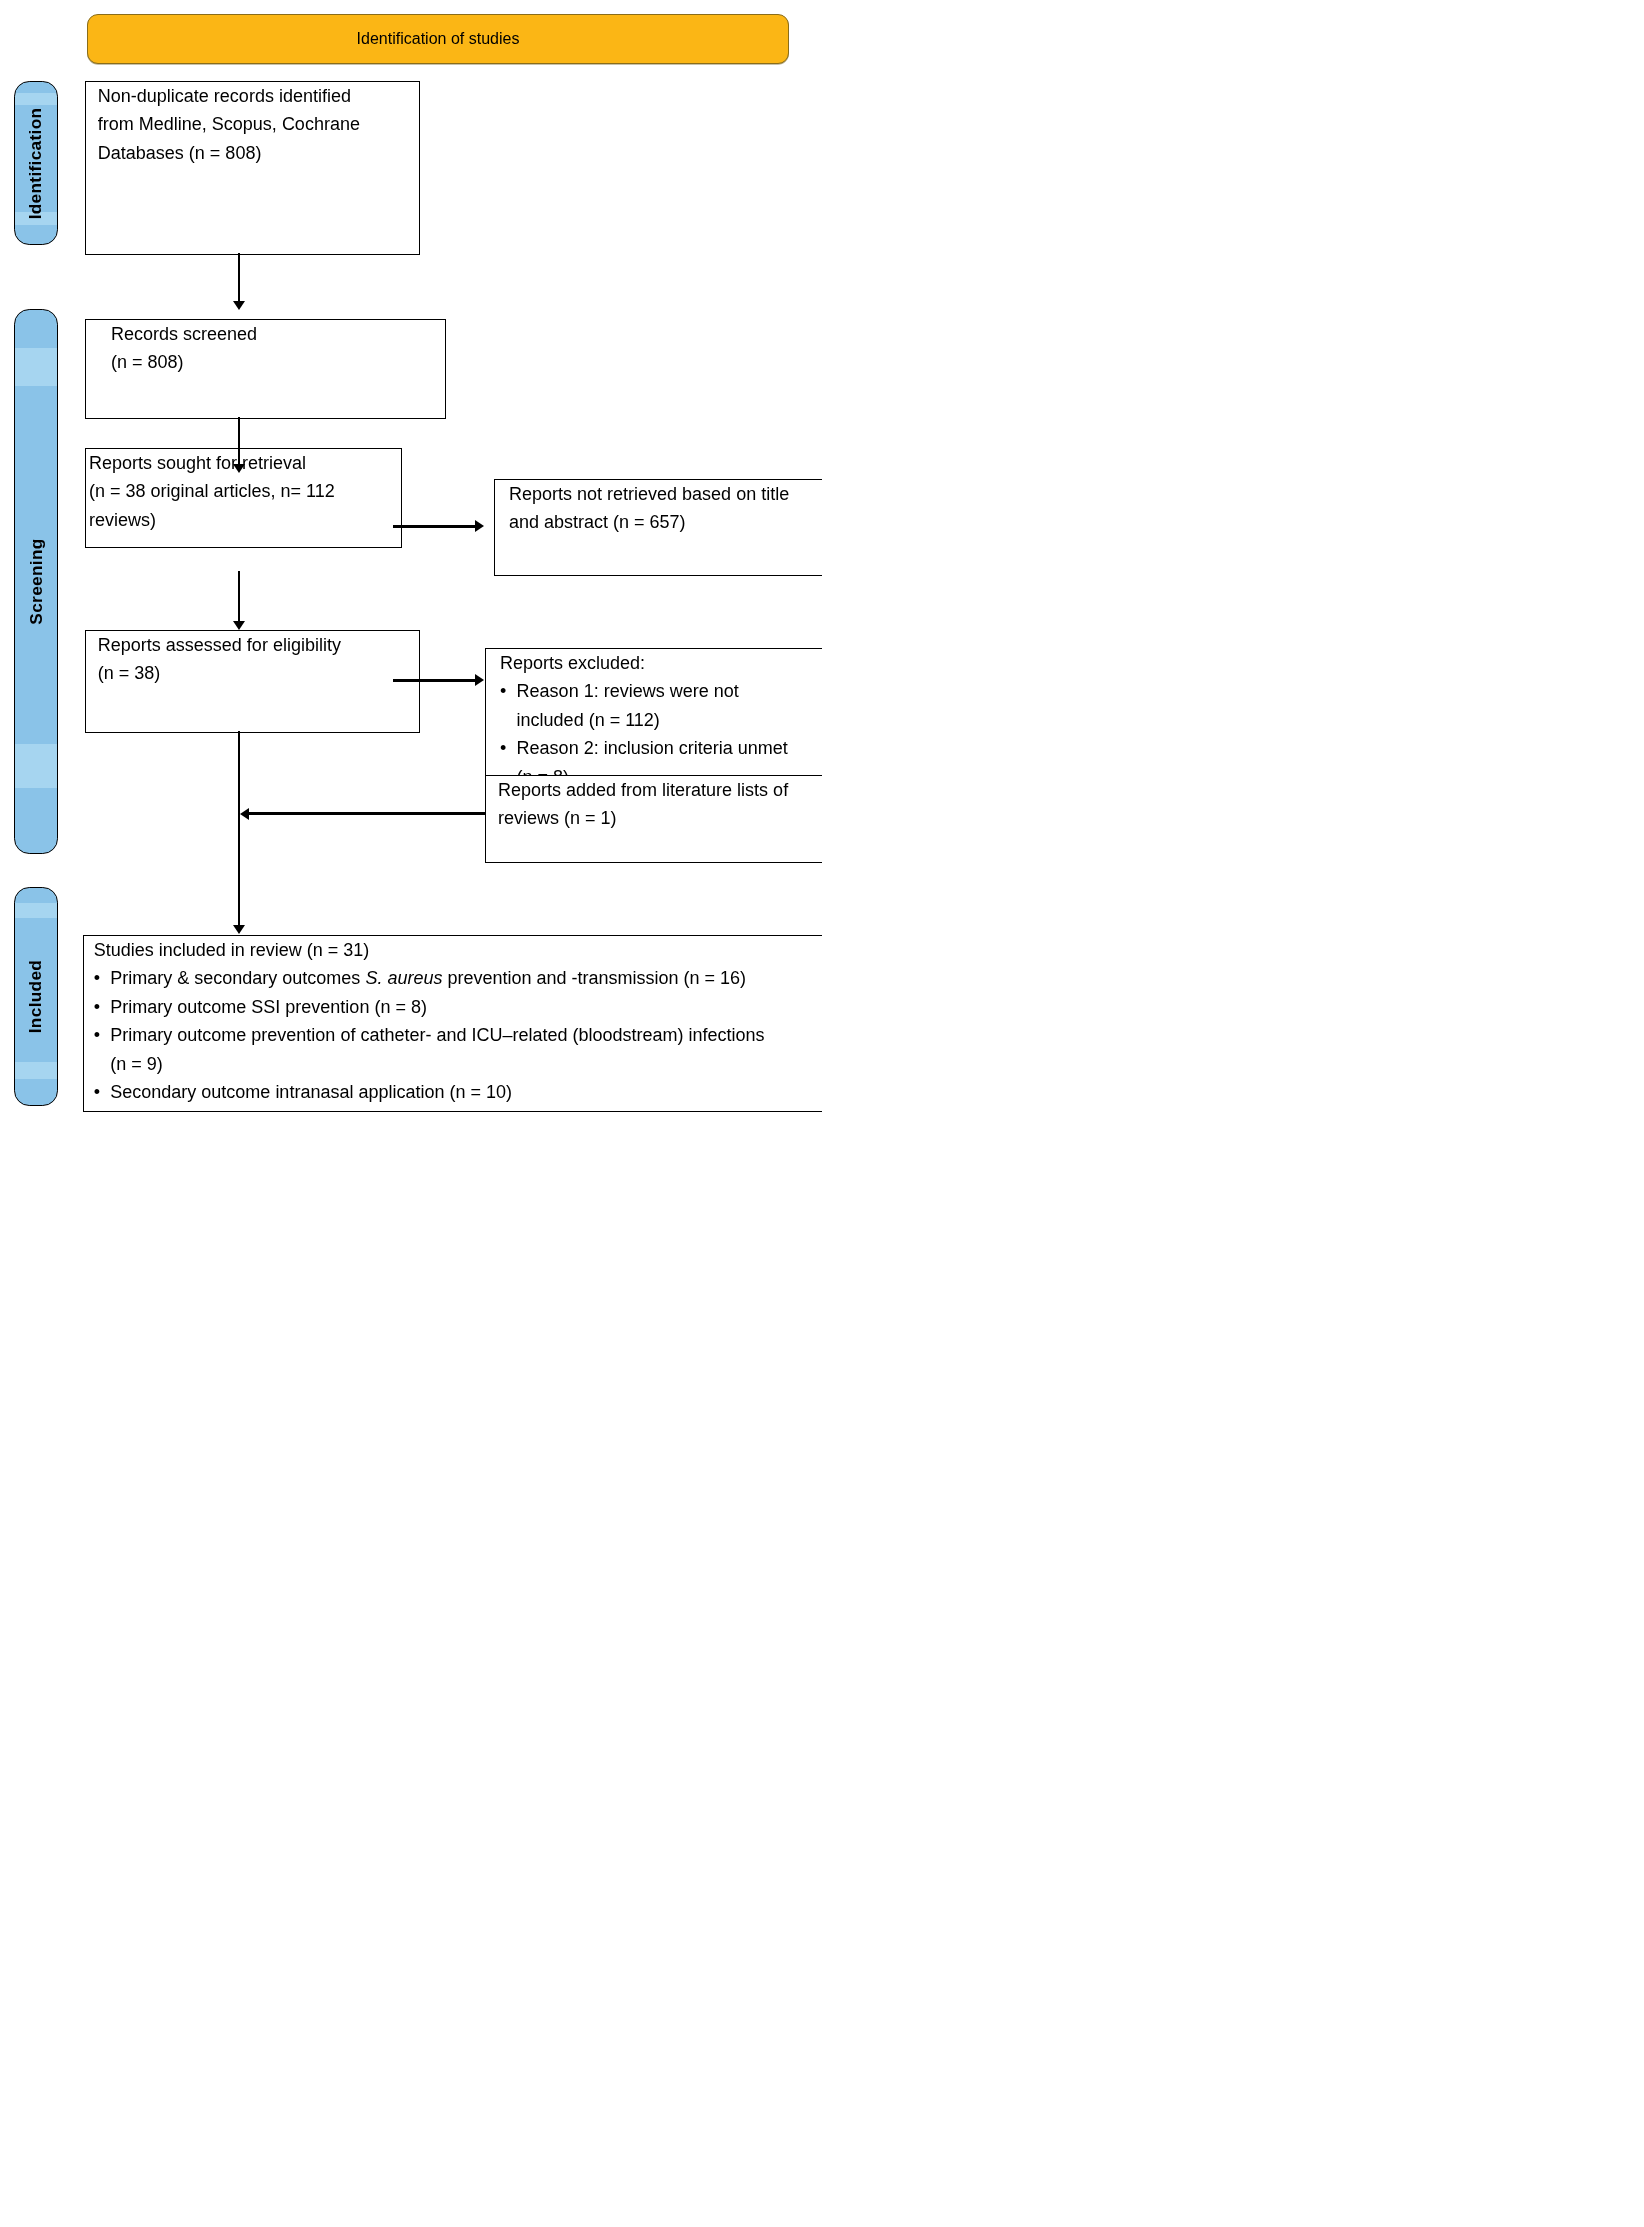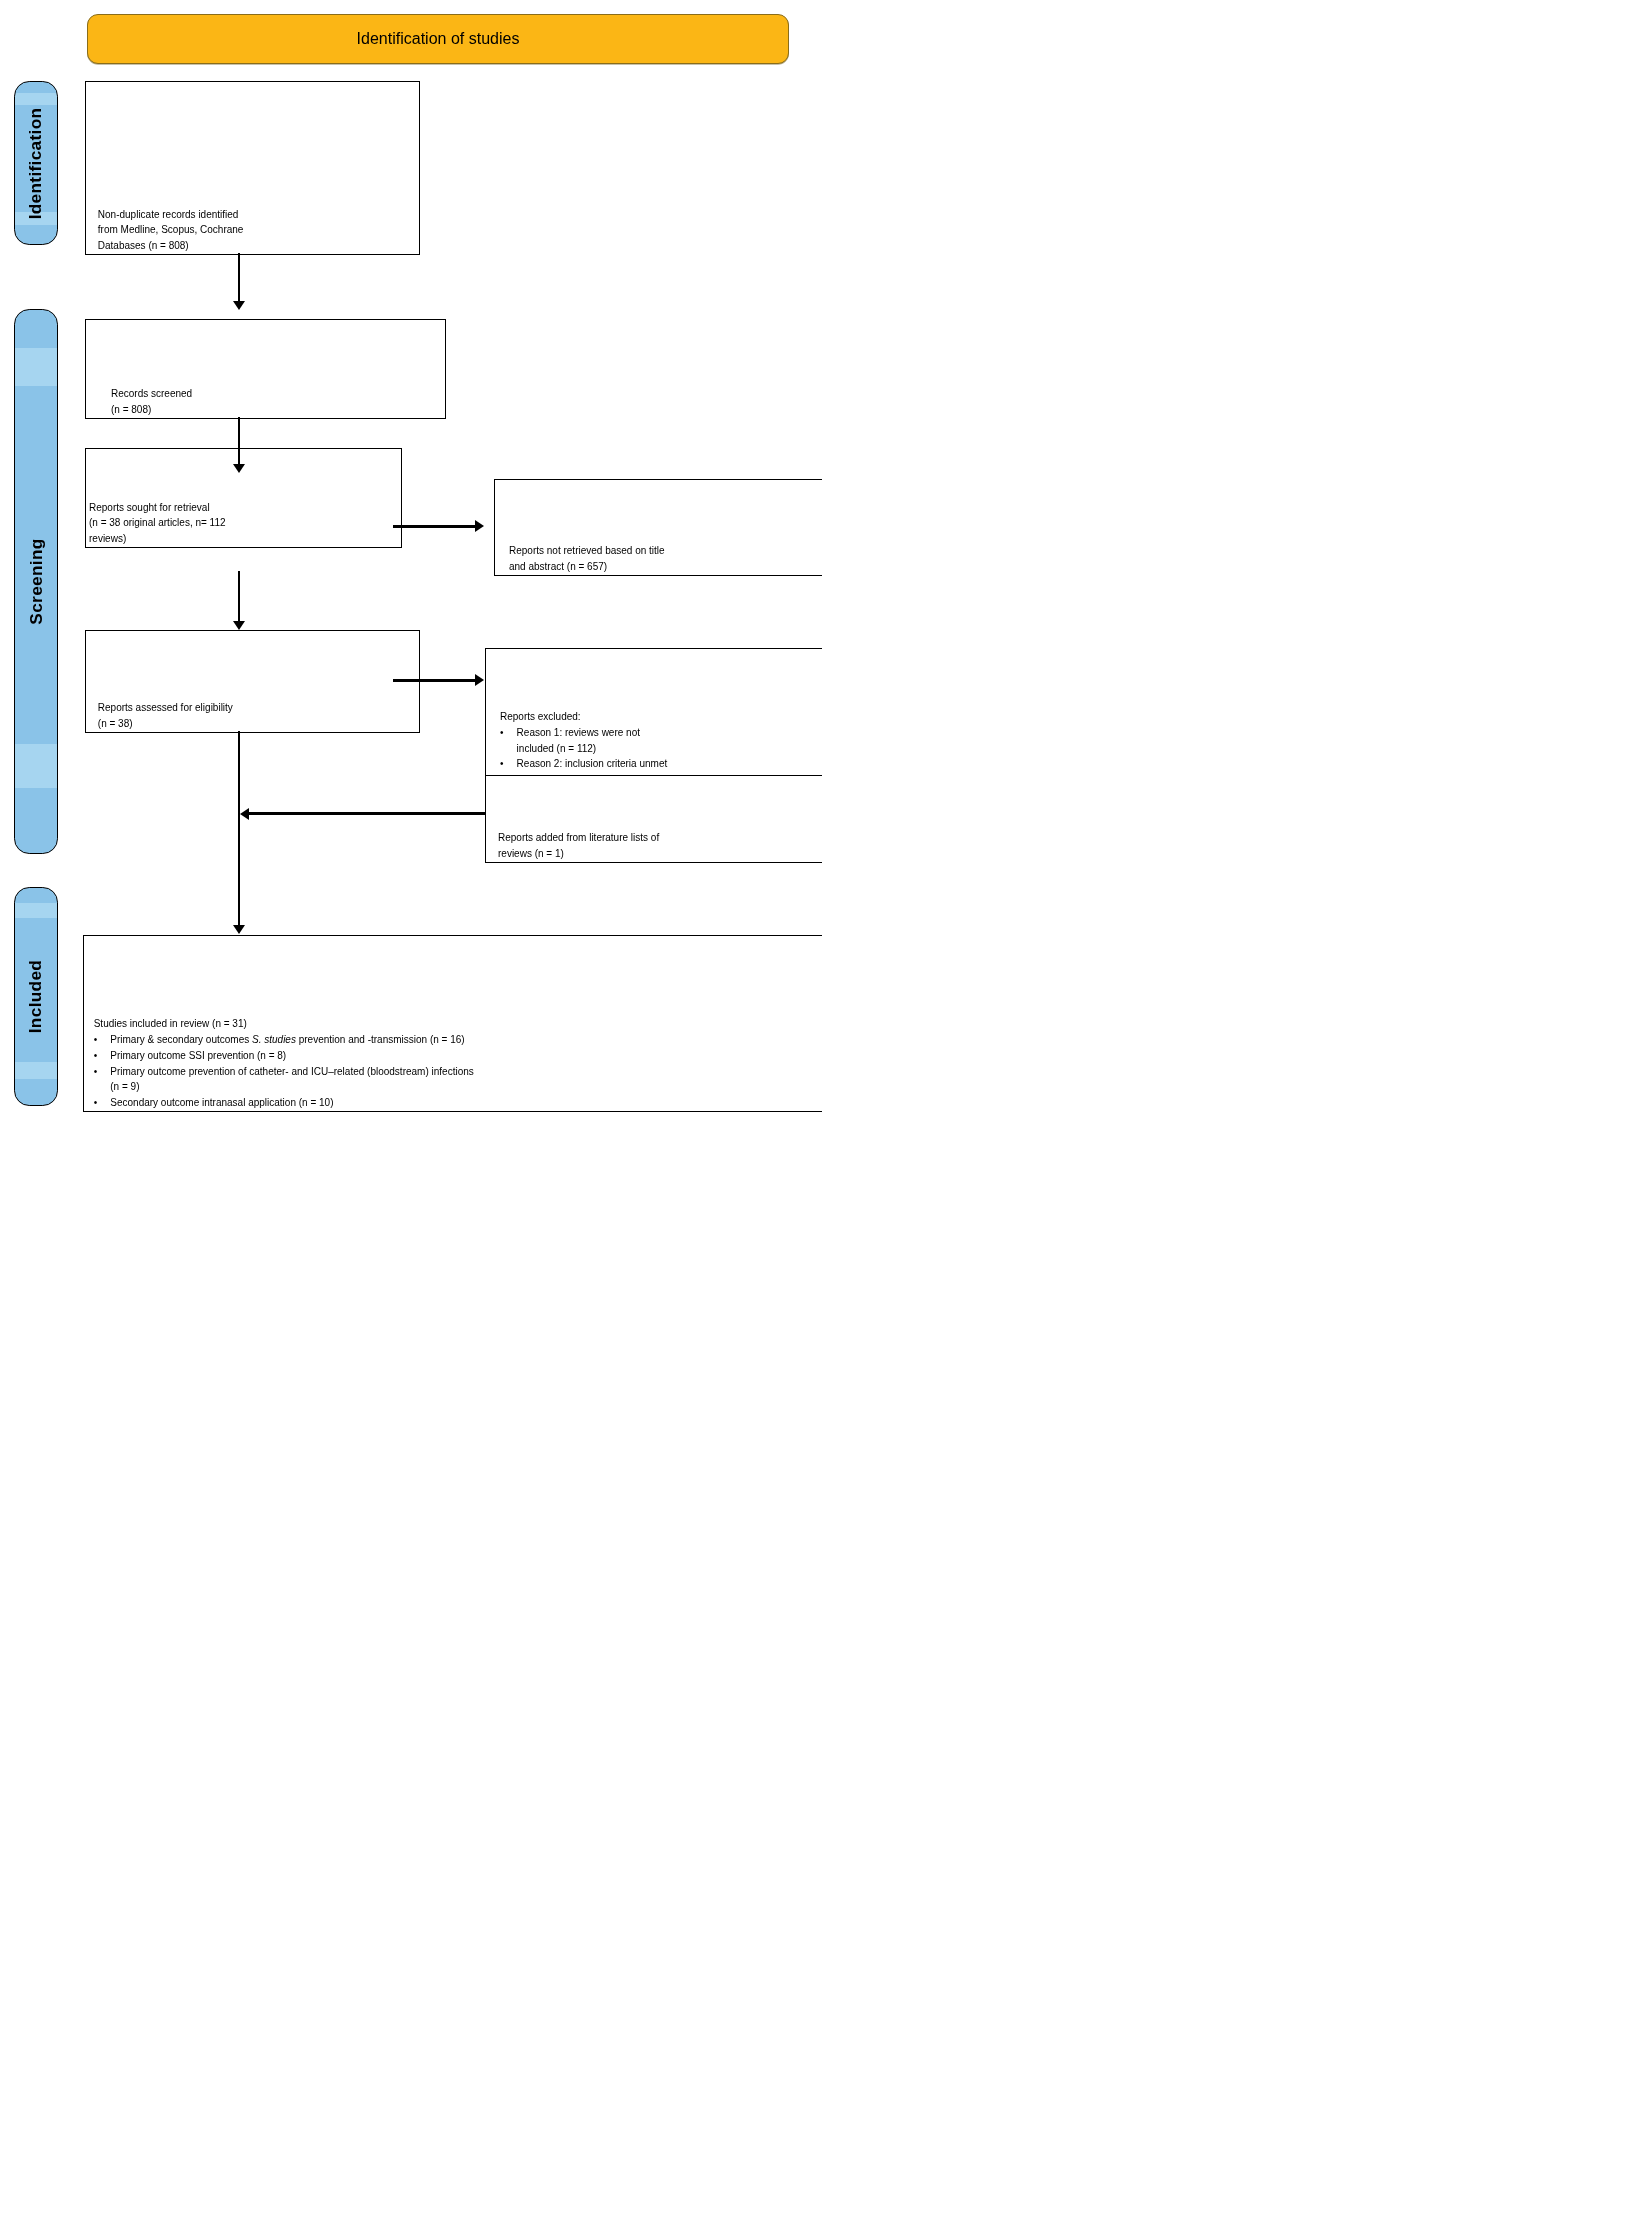--- a/index.html
+++ b/index.html
@@ -35,22 +35,22 @@
     white-space:nowrap;
     font-size:17.3px;font-weight:bold;letter-spacing:0.3px;
   }
   #sb-ident{top:81px;height:162px;}
   #sb-screen{top:309px;height:543px;}
   #sb-incl{top:887px;height:217px;}
 
   
   .fbox{
     position:absolute;background:#fff;border:1.4px solid #000;
-    display:flex;flex-direction:column;justify-content:flex-end;
-    font-size:10px;line-height:1.58;
+    display:flex;flex-direction:column;justify-content:flex-start;
+    font-size:18px;line-height:1.58;
   }
   .fbox .txt{white-space:pre-line;}
   #box1{left:85px;top:81px;width:309px;height:172px;padding:0 11.8px;}
   #box2{left:85px;top:319px;width:309px;height:98px;padding:0 25px;}
   #box3{left:85px;top:448px;width:309px;height:98px;padding:0 3px;}
   #box4{left:85px;top:630px;width:309px;height:101px;padding:0 11.8px;}
   #rbox1{left:494px;top:479px;width:322px;height:95px;padding:0 14px;}
   #rbox2{left:485px;top:612px;width:322px;height:139px;padding:0 14px;margin-top:36px;}
   #rbox3{left:485px;top:775px;width:322px;height:86px;padding:0 12px;}
   #bottom{left:83px;top:935px;width:725px;height:175px;padding:0 9.7px;}
@@ -142,21 +142,21 @@
   <div class="fbox" id="rbox3">
     <div class="txt">Reports added from literature lists of
 reviews (n = 1)</div>
   </div>
 
   <div class="fbox" id="bottom">
     <div class="txt">Studies included in review (n = 31)</div>
     <div>
         <div class="bullet">
           <span class="dot">•</span>
-          <span class="btext"><span>Primary &amp; secondary outcomes </span><span class="it">S. studies</span><span> prevention and -transmission (n = 16)</span></span>
+          <span class="btext"><span>Primary &amp; secondary outcomes </span><span class="it">S. aureus</span><span> prevention and -transmission (n = 16)</span></span>
         </div>
         <div class="bullet">
           <span class="dot">•</span>
           <span class="btext"><span>Primary outcome SSI prevention (n = 8)</span></span>
         </div>
         <div class="bullet">
           <span class="dot">•</span>
           <span class="btext"><span>Primary outcome prevention of catheter- and ICU–related (bloodstream) infections
 (n = 9)</span></span>
         </div>

